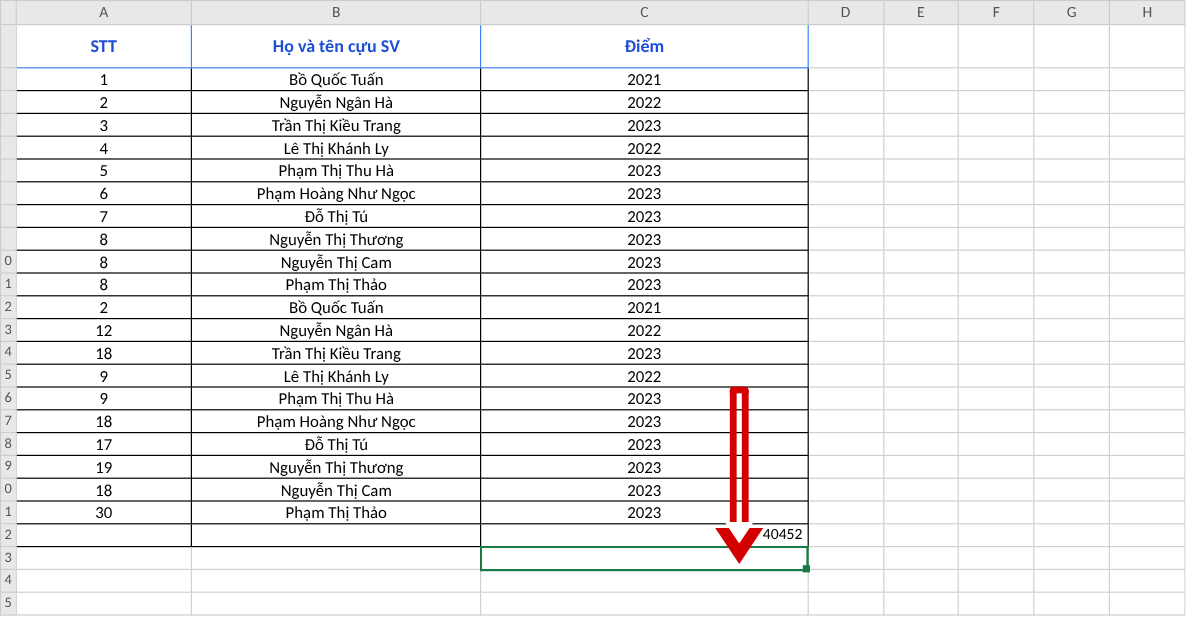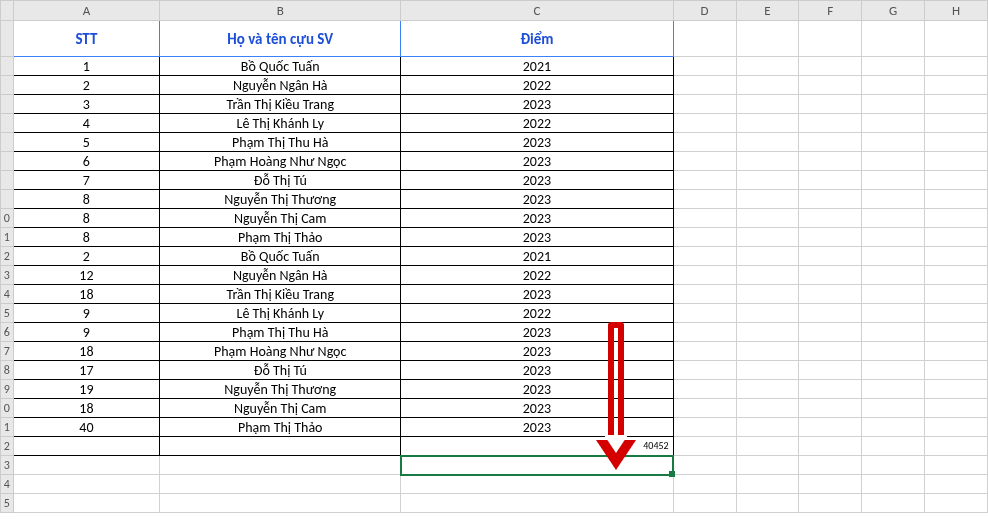--- a/index.html
+++ b/index.html
@@ -4,21 +4,21 @@
 <style>
 * { box-sizing: border-box; margin: 0; padding: 0; }
 body { font-family: Calibri, Arial, sans-serif; font-size: 14px; background: #fff; width: 988px; height: 532px; overflow: hidden; position: relative; }
 .sheet { border-collapse: collapse; width: 100%; }
 .colhdr { background: #e8e8e8; border: 1px solid #ccc; text-align: center; font-weight: normal; height: 20px; color: #555; font-size: 13px; }
 .rowhdr { background: #e8e8e8; border: 1px solid #ccc; text-align: center; width: 12px; color: #555; font-size: 12px; padding: 0 2px; }
 td { border: 1px solid #d0d0d0; height: 19px; text-align: center; font-size: 14px; background: #fff; }
 td.empty { border: 1px solid #d0d0d0; }
 th.h { font-weight: bold; color: #1d4ed8; border: 1px solid #3b82f6; height: 36px; font-size: 15px; background: #fff; }
 td.b { border: 1px solid #000; }
-td.br { text-align: right; border: 1px solid #000; padding-right: 4px; font-size: 10px; }
+td.br { text-align: right; border: 1px solid #000; padding-right: 4px; font-size: 13px; }
 .sel { border: 2px solid #1a7a43 !important; position: relative; }
 .handle { position: absolute; width: 6px; height: 6px; background: #1a7a43; right: -3px; bottom: -3px; }
 .arrow { position: absolute; left: 608px; top: 322px; pointer-events: none; }
 .arrow-body { width: 16px; height: 120px; border: 6px solid #d40000; border-bottom: none; border-radius: 4px 4px 0 0; background: transparent; }
 .arrow-head { width: 0; height: 0; border-left: 20px solid transparent; border-right: 20px solid transparent; border-top: 30px solid #d40000; margin-left: -12px; margin-top: -2px; }
 .arrow-head-inner { width: 0; height: 0; border-left: 12px solid transparent; border-right: 12px solid transparent; border-top: 18px solid #fff; position: absolute; top: 113px; left: -4px; }
 </style>
 </head>
 <body>
 
@@ -263,21 +263,21 @@
   <td class="b">Nguyễn Thị Cam</td>
   <td class="b">2023</td>
   <td class="empty"></td>
         <td class="empty"></td>
         <td class="empty"></td>
         <td class="empty"></td>
         <td class="empty"></td>
       </tr>
       <tr>
         <td class="rowhdr">1</td>
-  <td class="b">40</td>
+  <td class="b">30</td>
   <td class="b">Phạm Thị Thảo</td>
   <td class="b">2023</td>
   <td class="empty"></td>
         <td class="empty"></td>
         <td class="empty"></td>
         <td class="empty"></td>
         <td class="empty"></td>
       </tr>
     </tbody>
 <tbody>

